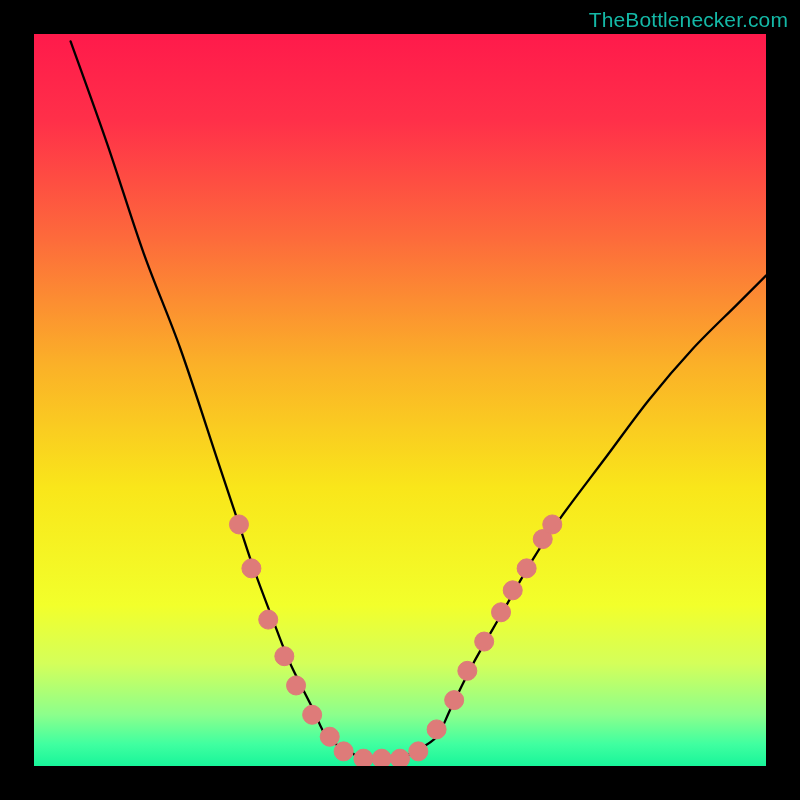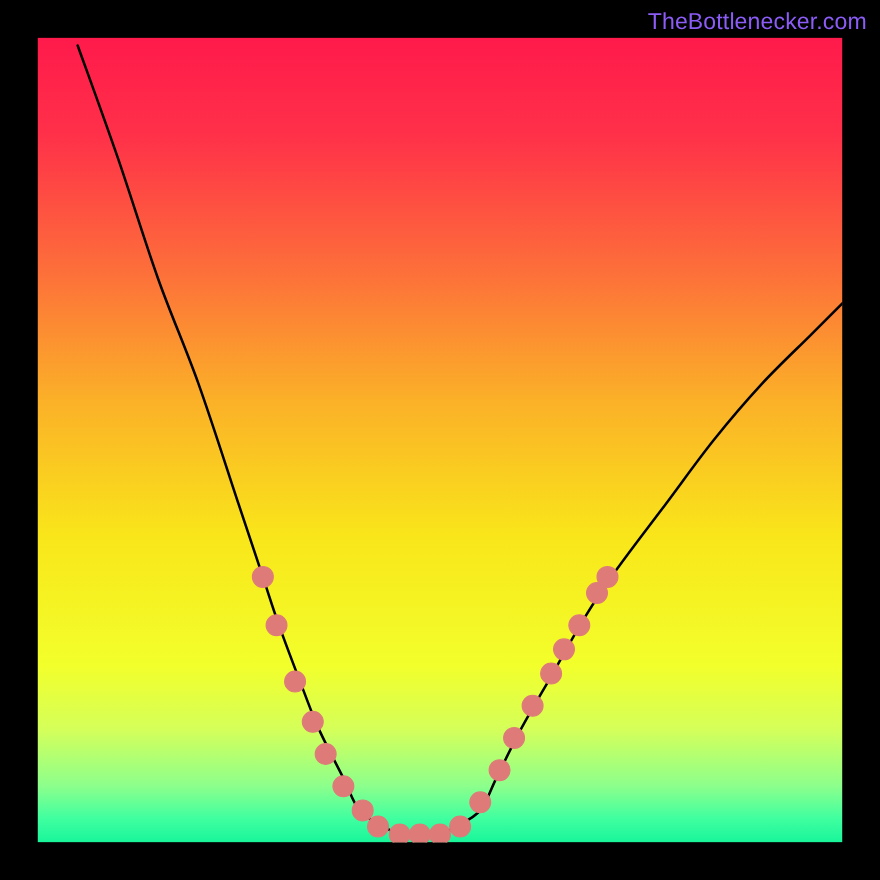--- a/index.html
+++ b/index.html
@@ -28,21 +28,21 @@
     position: absolute;
     left: 0; top: 0;
     width: 732px;
     height: 732px;
     overflow: visible;
   }
   .watermark {
     position: absolute;
     top: 8px;
     right: 12px;
-    color: #8b5cf6;
+    color: #14b8a6;
     font-size: 21px;
     letter-spacing: 0.1px;
     font-weight: 400;
     user-select: none;
   }
 </style>
 </head>
 <body>
 
 <div class="chart-frame">

